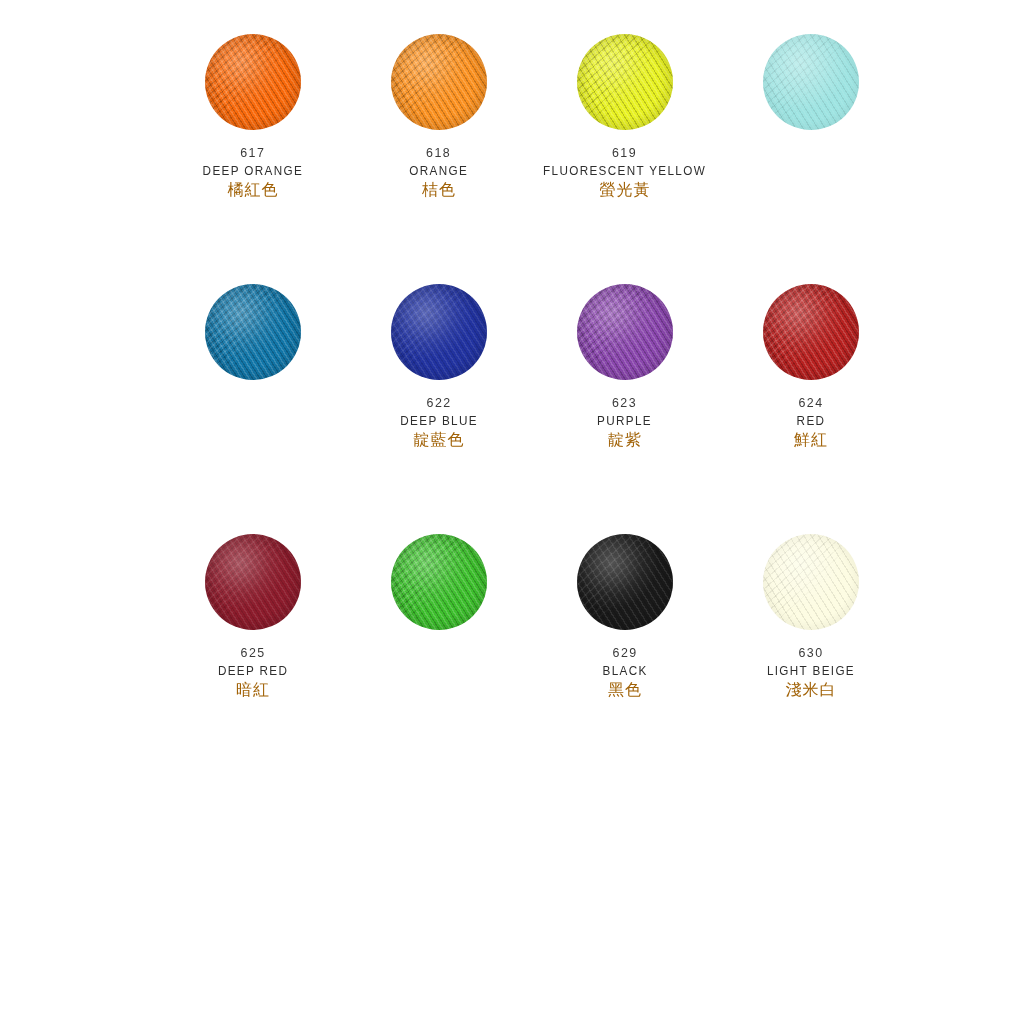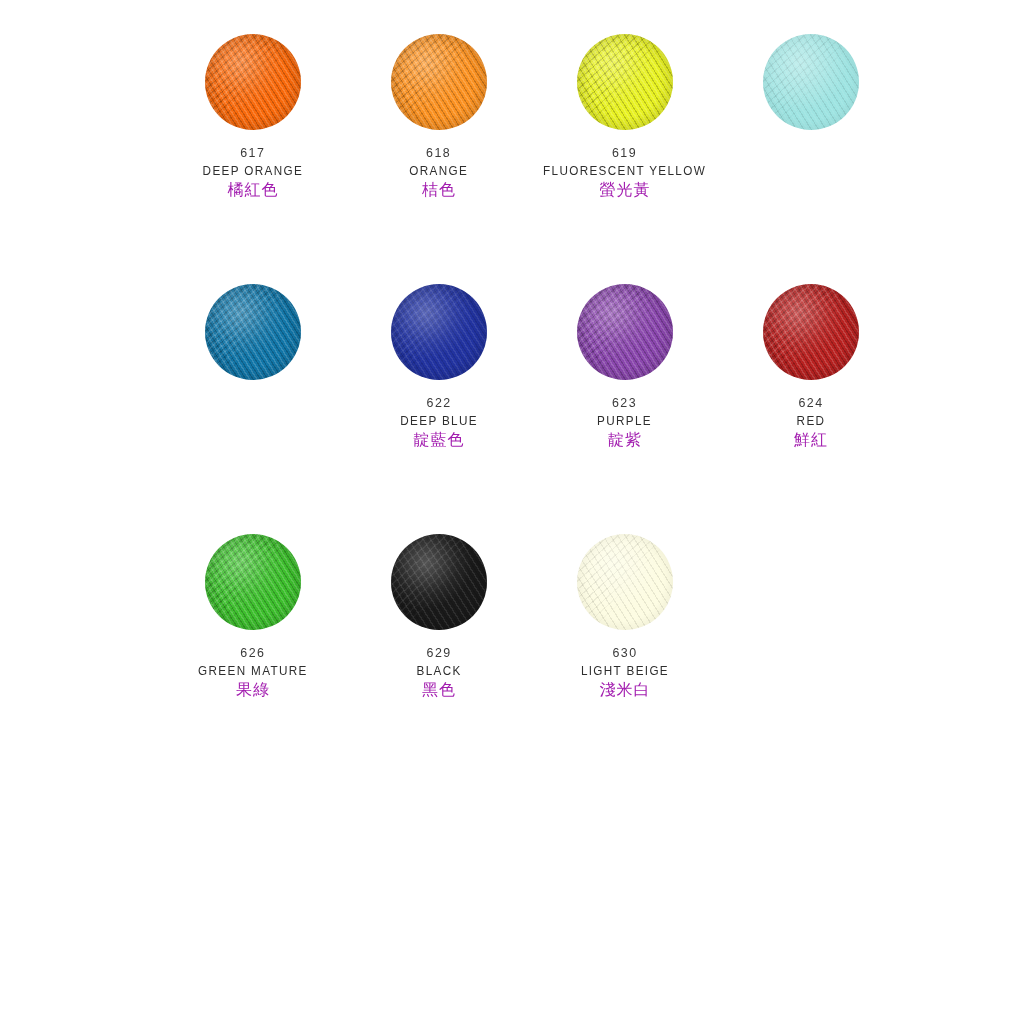--- a/index.html
+++ b/index.html
@@ -121,21 +121,21 @@
     color: #2e2e2e;
     text-transform: uppercase;
     margin-bottom: 5px;
     transform: scaleX(0.9);
     white-space: nowrap;
   }
   .zh {
     font-family: "DejaVu Sans", sans-serif;
     font-size: 16px;
     letter-spacing: 1px;
-    color: #a21caf;
+    color: #a16207;
     white-space: nowrap;
   }
 </style>
 </head>
 <body>
 
 <div id="sheet">
   <div class="grid" id="grid">
       <div class="swatch-cell">
         <div class="ball-wrap">
@@ -209,28 +209,34 @@
           <div class="ball" style="--c: #B82221;"></div>
           <div class="ball-shade"></div>
         </div>
         <div class="labels">
           <div class="code">624</div>
           <div class="en">RED</div>
           <div class="zh">鮮紅</div>
         </div>
       </div>
       <div class="swatch-cell">
+        <div class="ball-wrap ball-dark">
+          <div class="ball" style="--c: #8C1C2C;"></div>
+          <div class="ball-shade"></div>
+        </div>
+        <div class="labels">
+          <div class="code">625</div>
+          <div class="en">DEEP RED</div>
+          <div class="zh">暗紅</div>
+        </div>
+      </div>
+      <div class="swatch-cell">
         <div class="ball-wrap">
           <div class="ball" style="--c: #3EBF2E;"></div>
           <div class="ball-shade"></div>
-        </div>
-        <div class="labels">
-          <div class="code">626</div>
-          <div class="en">GREEN MATURE</div>
-          <div class="zh">果綠</div>
         </div>
       </div>
       <div class="swatch-cell">
         <div class="ball-wrap ball-dark">
           <div class="ball" style="--c: #1A1A1A;"></div>
           <div class="ball-shade"></div>
         </div>
         <div class="labels">
           <div class="code">629</div>
           <div class="en">BLACK</div>

